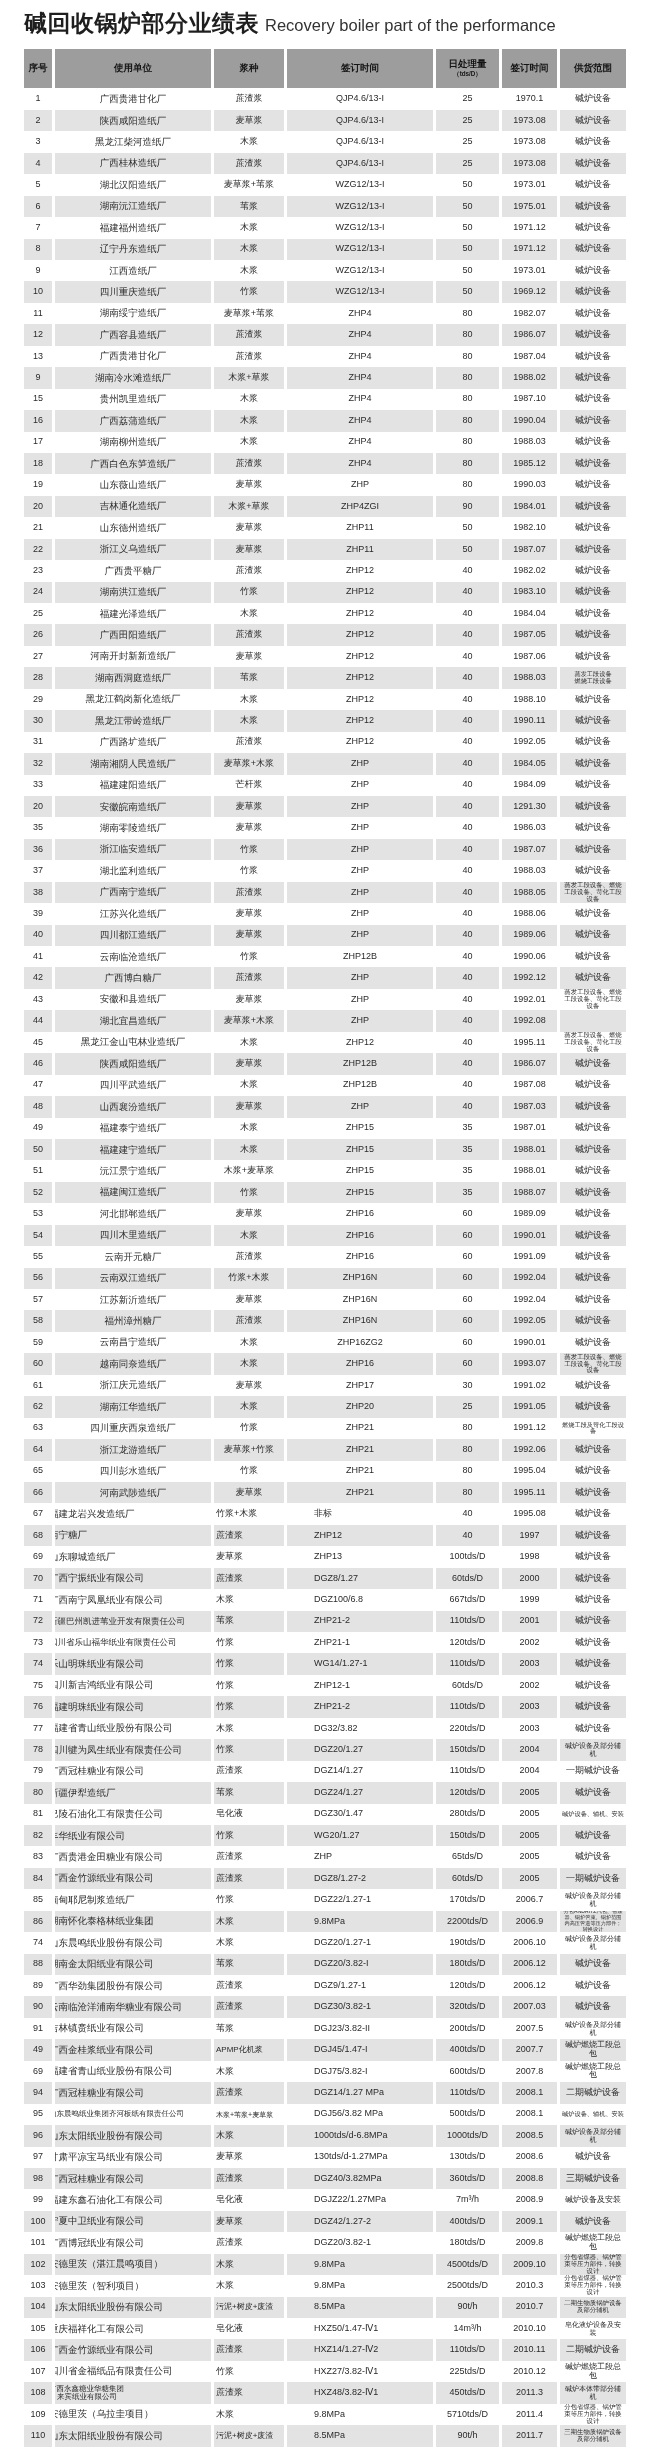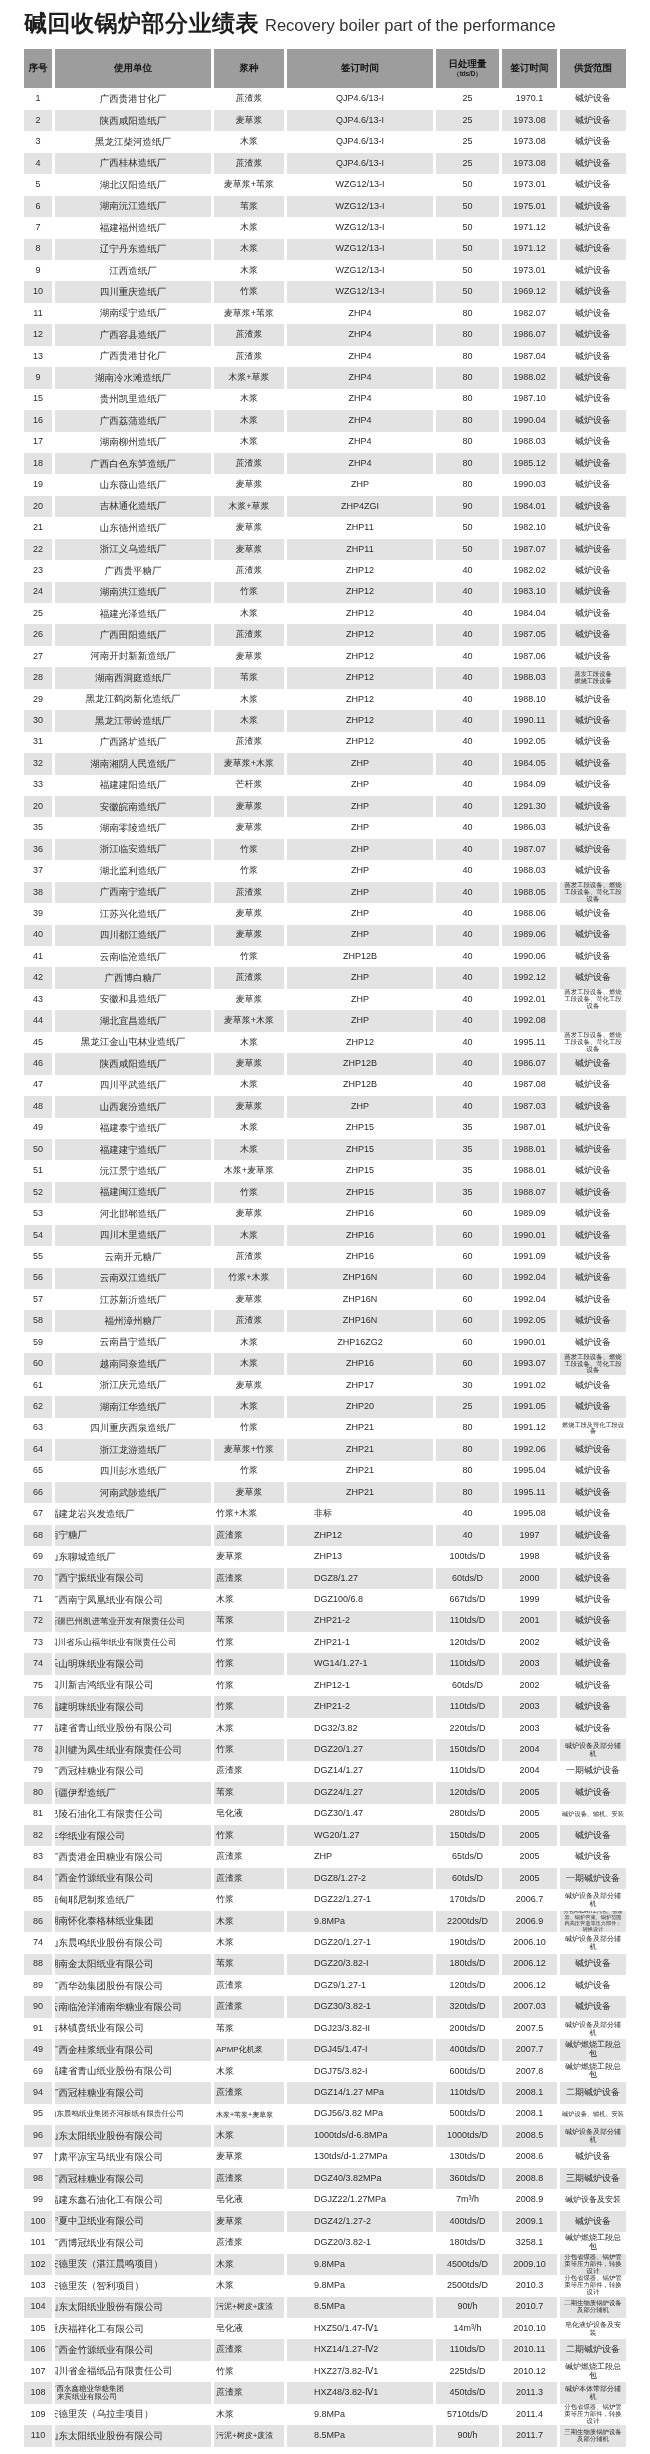--- a/index.html
+++ b/index.html
@@ -968,21 +968,21 @@
         <div class="td c4">400tds/D</div>
         <div class="td c5">2009.1</div>
         <div class="td c6 f9">碱炉设备</div>
       </div>
       <div class="grid tr left">
         <div class="td c0">101</div>
         <div class="td c1 f95">广西博冠纸业有限公司</div>
         <div class="td c2 f9">蔗渣浆</div>
         <div class="td c3">DGZ20/3.82-1</div>
         <div class="td c4">180tds/D</div>
-        <div class="td c5">3258.1</div>
+        <div class="td c5">2009.8</div>
         <div class="td c6 f8">碱炉燃烧工段总包</div>
       </div>
       <div class="grid tr left">
         <div class="td c0">102</div>
         <div class="td c1 f95">安德里茨（湛江晨鸣项目）</div>
         <div class="td c2 f9">木浆</div>
         <div class="td c3">9.8MPa</div>
         <div class="td c4">4500tds/D</div>
         <div class="td c5">2009.10</div>
         <div class="td c6 f65">分包省煤器、锅炉管束等压力部件，转换设计</div>

